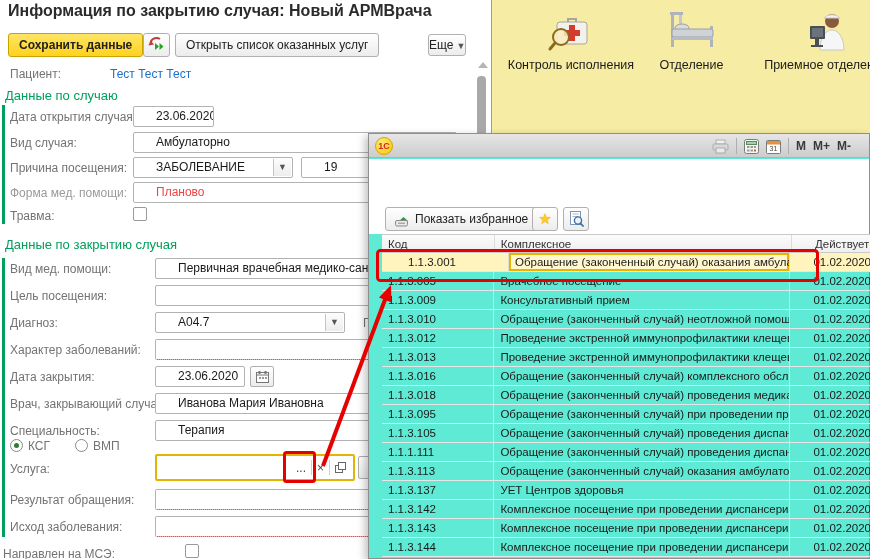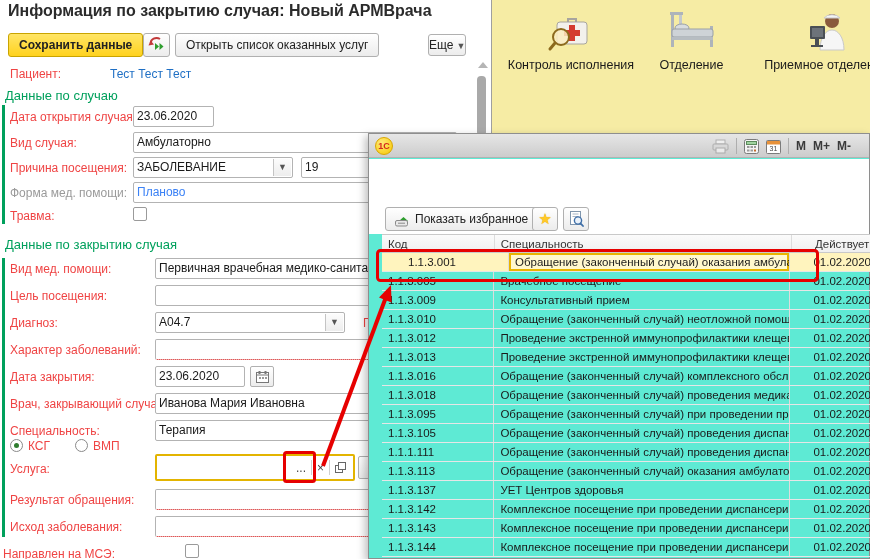--- a/index.html
+++ b/index.html
@@ -11,29 +11,29 @@
   .form-title { position:absolute; left:8px; top:2px; font-size:16px; font-weight:bold; color:#2b2b2b; white-space:nowrap;text-align:right; }
   .btn { position:absolute; height:24px; background:linear-gradient(#ffffff,#ececec);
          border:1px solid #b0b0b0; border-radius:3px; font-size:12px; color:#222;
          padding:0 10px; white-space:nowrap; cursor:pointer; }
   .btn-save { left:8px; top:33px; font-weight:bold;
               background:linear-gradient(#ffe566,#ffd21e); border:1px solid #c9a400; }
   .btn-refresh { left:143px; top:33px; width:27px; padding:0; }
   .btn-open { left:175px; top:33px; }
   .btn-more { left:428px; top:34px; height:22px; padding:0 0; }
   .caret { font-size:9px; color:#555; margin-left:3px; }
-  .lbl { position:absolute; font-size:12px; color:#ef4444; white-space:nowrap; }
+  .lbl { position:absolute; font-size:12px; color:#737373; white-space:nowrap; }
   .link { position:absolute; font-size:12px; color:#1f6fc4; white-space:nowrap; cursor:pointer; }
   .sect { position:absolute; font-size:13px; color:#00a05c; white-space:nowrap; }
   .gbar { position:absolute; left:2px; width:3px; background:#00a05c; }
   .fld { position:absolute; height:21px; border:1px solid #b3b3b3; border-radius:2px;
          background:#fff; font-size:12px; color:#1a1a1a; line-height:19px;
-         padding-left:3px; white-space:nowrap; overflow:hidden; }
+         padding-left:22px; white-space:nowrap; overflow:hidden; }
   .fld.req { border-bottom:1px dotted #cc0000; }
-  .fld.dis { color:#3b82f6; }
+  .fld.dis { color:#ef4444; }
   .lbl.dis { color:#9a9a9a; }
   .ddbtn { position:absolute; right:1px; top:1px; bottom:1px; width:18px;
            border-left:1px solid #c4c4c4; background:linear-gradient(#fcfcfc,#ededed);
            font-size:9px; color:#555; display:flex; align-items:center; justify-content:center; }
   .chk { position:absolute; width:14px; height:14px; border:1px solid #9a9a9a;
          border-radius:2px; background:#fff; }
   .radio { position:absolute; width:13px; height:13px; border:1px solid #8a8a8a;
            border-radius:50%; background:#fff; }
   .radio.sel::after { content:""; position:absolute; left:3px; top:3px; width:5px; height:5px;
                       border-radius:50%; background:#2f7d2f; }
@@ -305,21 +305,21 @@
           <line x1="3.5" y1="5.5" x2="9.5" y2="5.5" stroke="#a8b6c6"></line>
           <circle cx="9" cy="9.5" r="3.6" fill="#eaf2fb" stroke="#3f6fa8" stroke-width="1.4"></circle>
           <line x1="11.5" y1="12.3" x2="14" y2="15" stroke="#3f6fa8" stroke-width="1.8" stroke-linecap="round"></line>
         </svg>
       </button>
     </div>
 
     <div class="tbl">
       <div class="trow thead">
         <div class="c-code">Код</div>
-        <div class="c-name">Специальность</div>
+        <div class="c-name">Комплексное</div>
         <div class="c-date">Действует</div>
       </div>
       <div>
           <div class="trow selected">
     <div class="c-code">1.1.3.001</div>
     <div class="c-name">Обращение (законченный случай) оказания амбулаторной помо...</div>
     <div class="c-date">01.02.2020</div>
   </div>
           <div class="trow">
     <div class="c-code">1.1.3.005</div>

